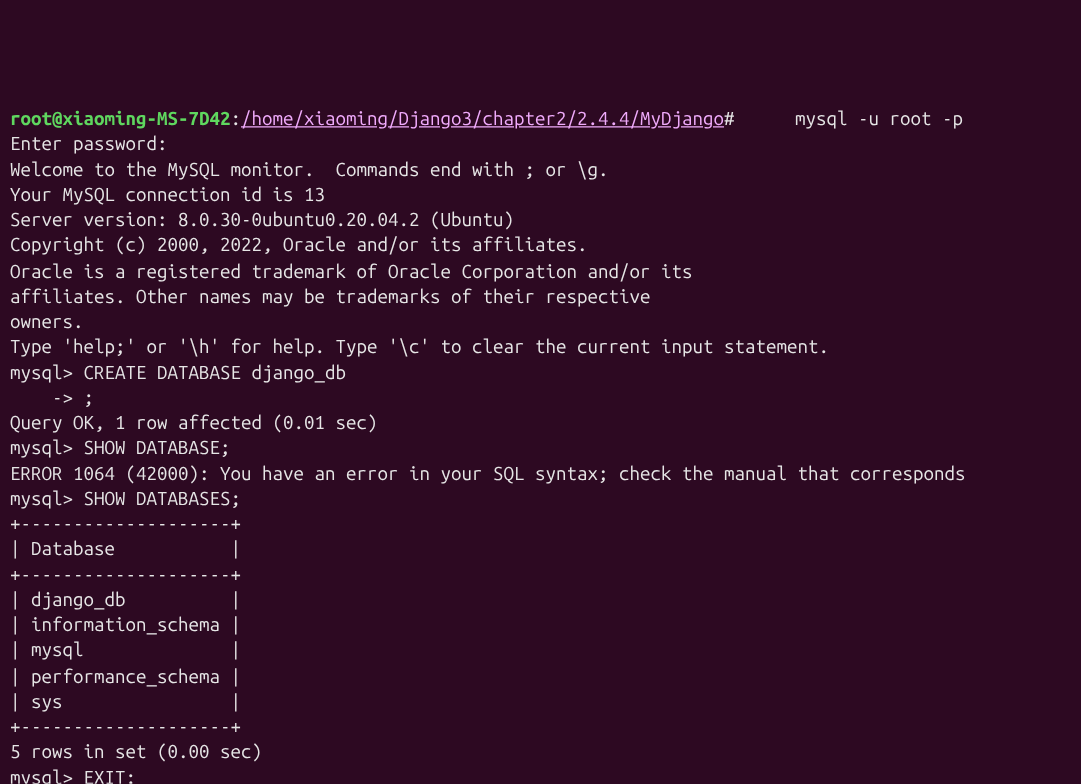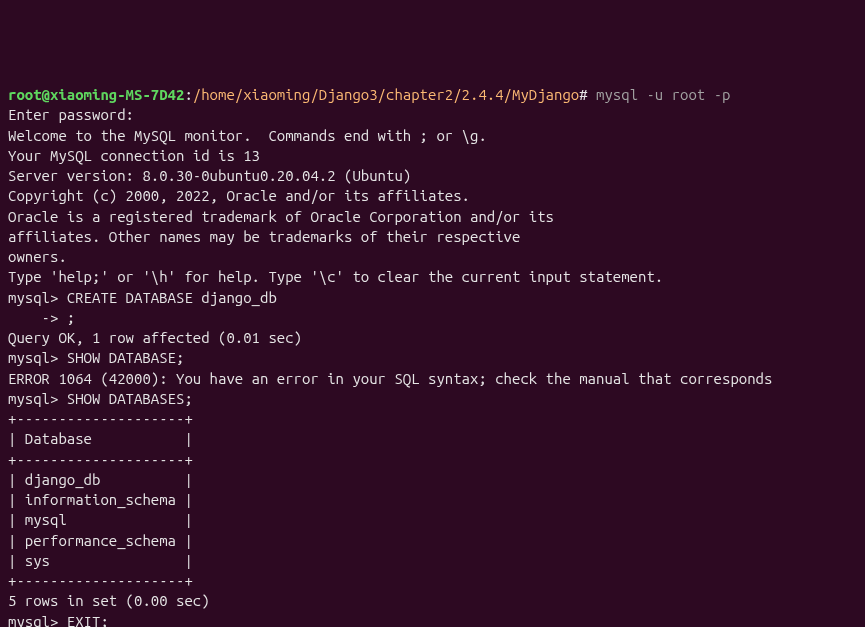--- a/index.html
+++ b/index.html
@@ -14,24 +14,26 @@
       overflow: hidden;
       width: 865px;
       height: 627px;
       box-sizing: border-box;
     }
     .prompt-user {
       color: #5fd75f;
       font-weight: bold;
     }
     .prompt-path {
-      color: #fdba74;
+      color: #f0abfc;
+      text-decoration: underline;
     }
     .command {
-      color: #a3a3a3;
+      color: #e5e5e5;
+      margin-left: 40px;
     }
     .line {
       display: block;
     }
   </style>
 </head>
 <body>
 
 
 

